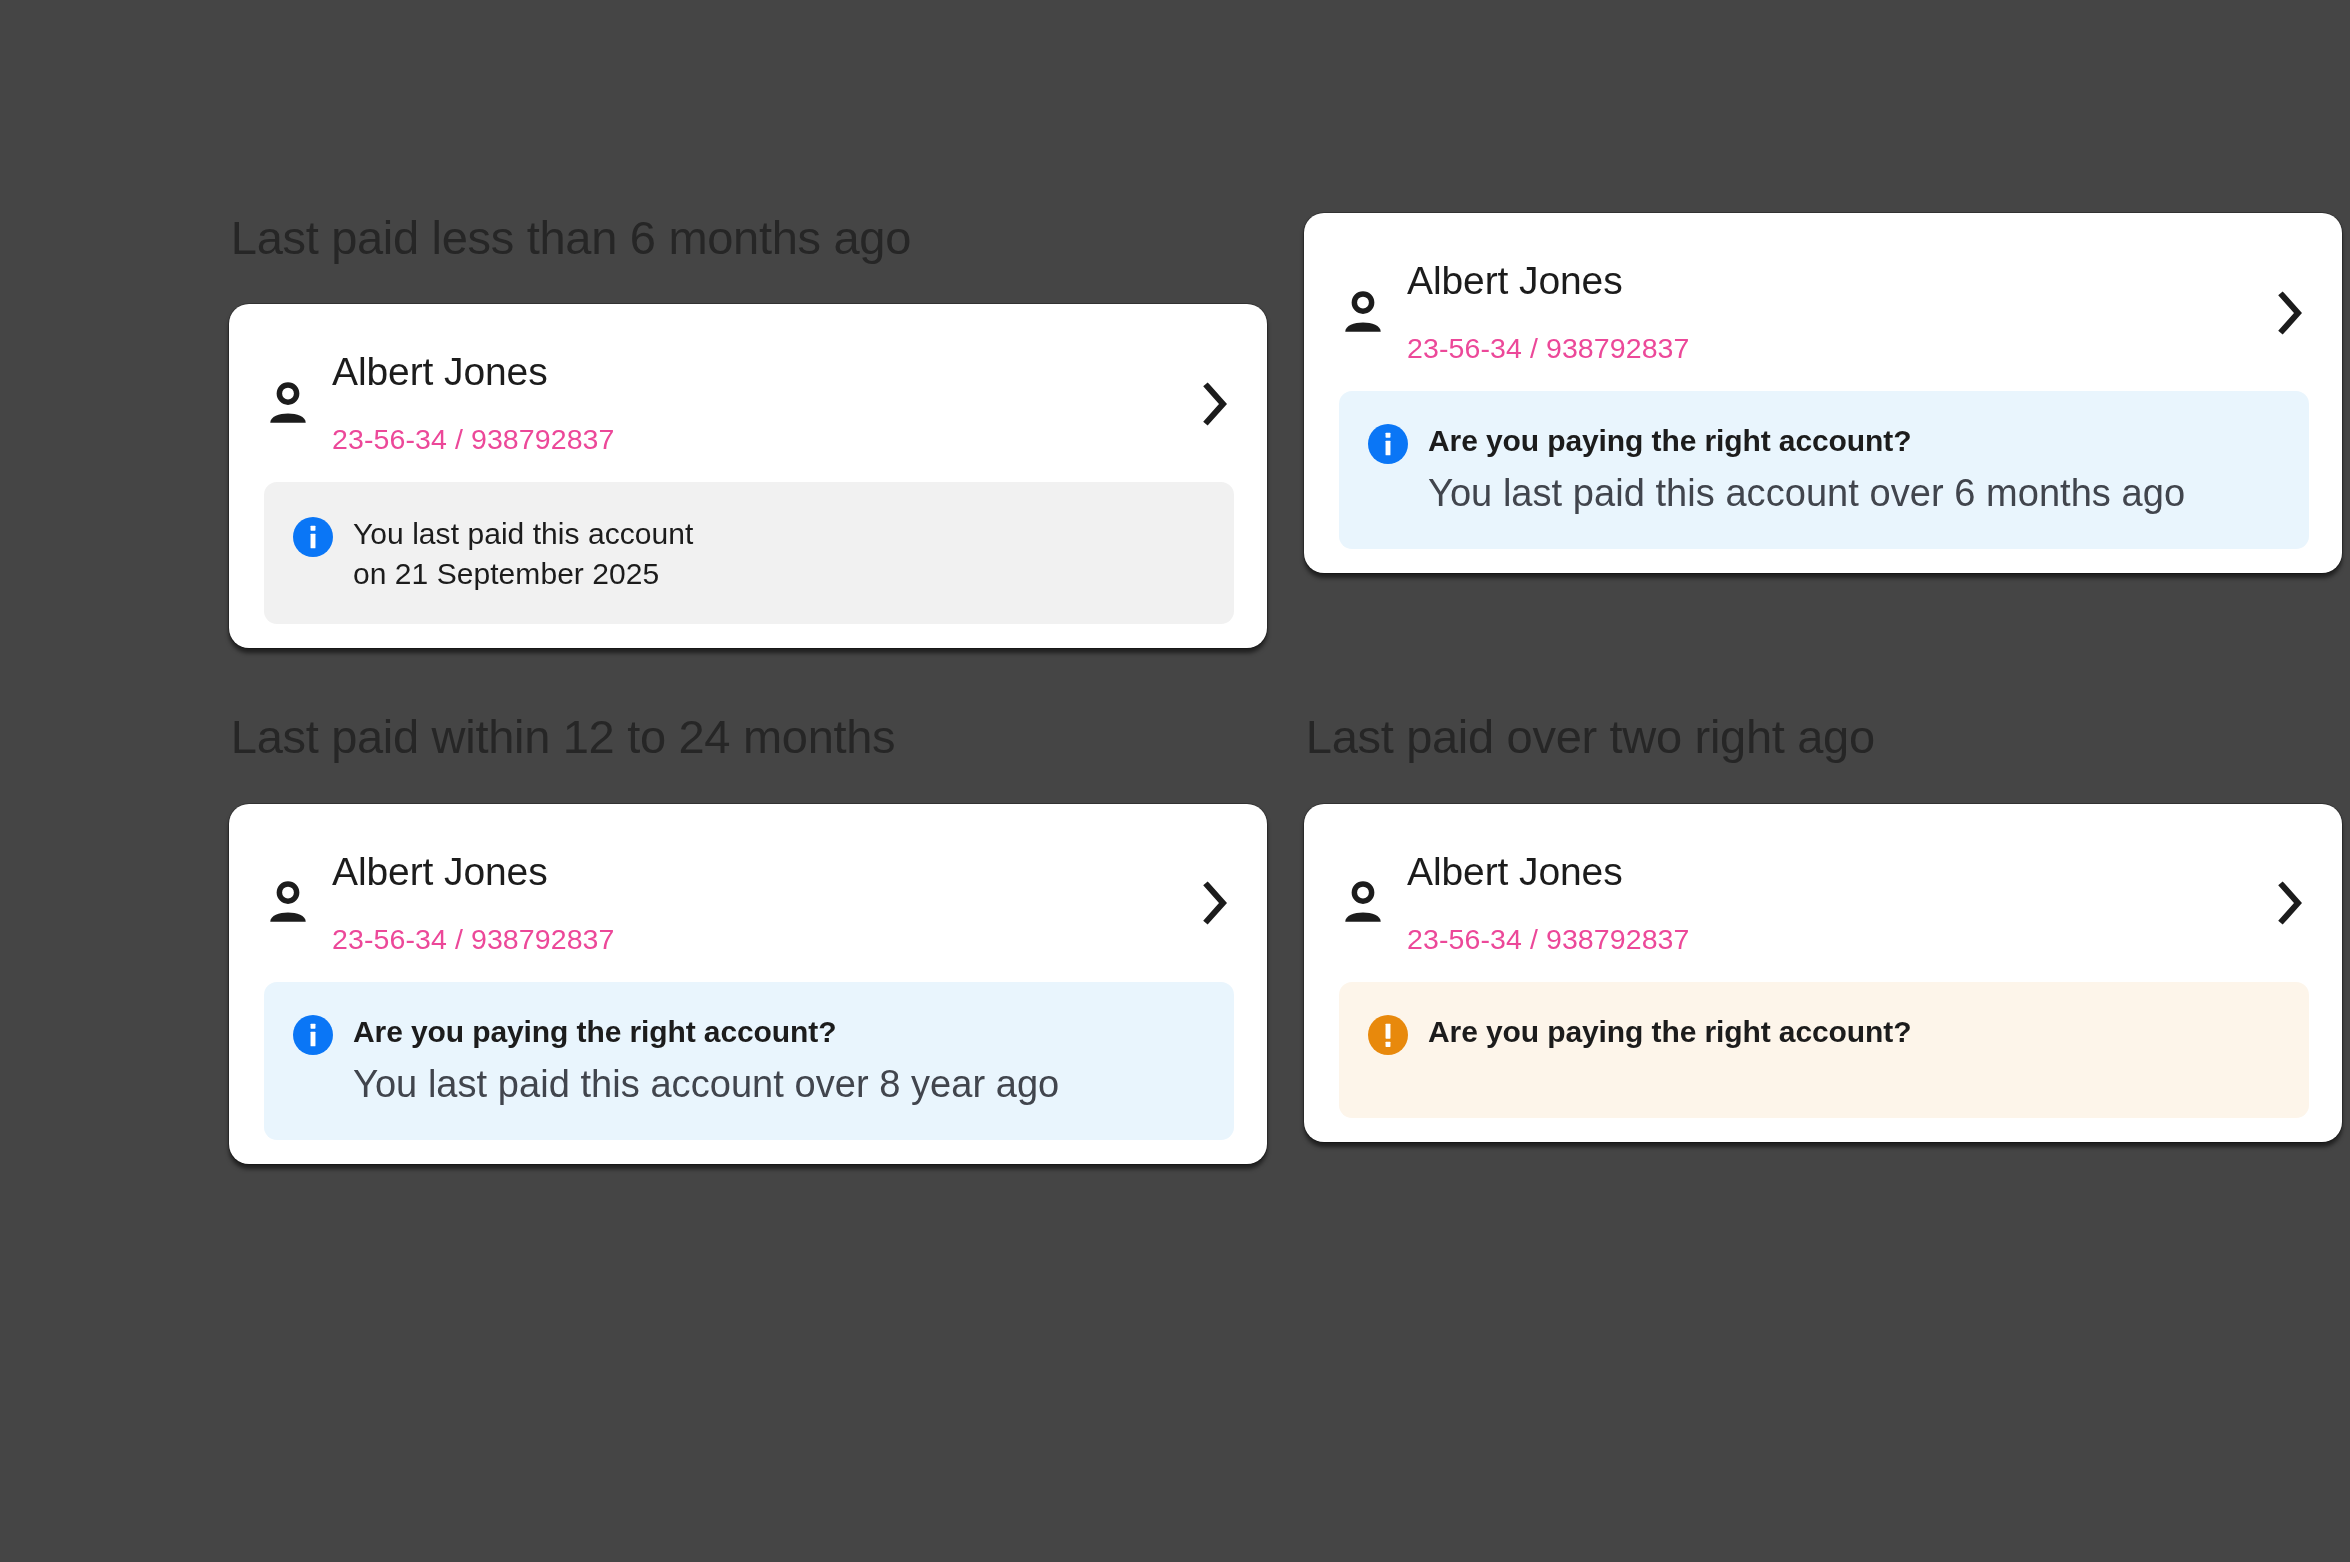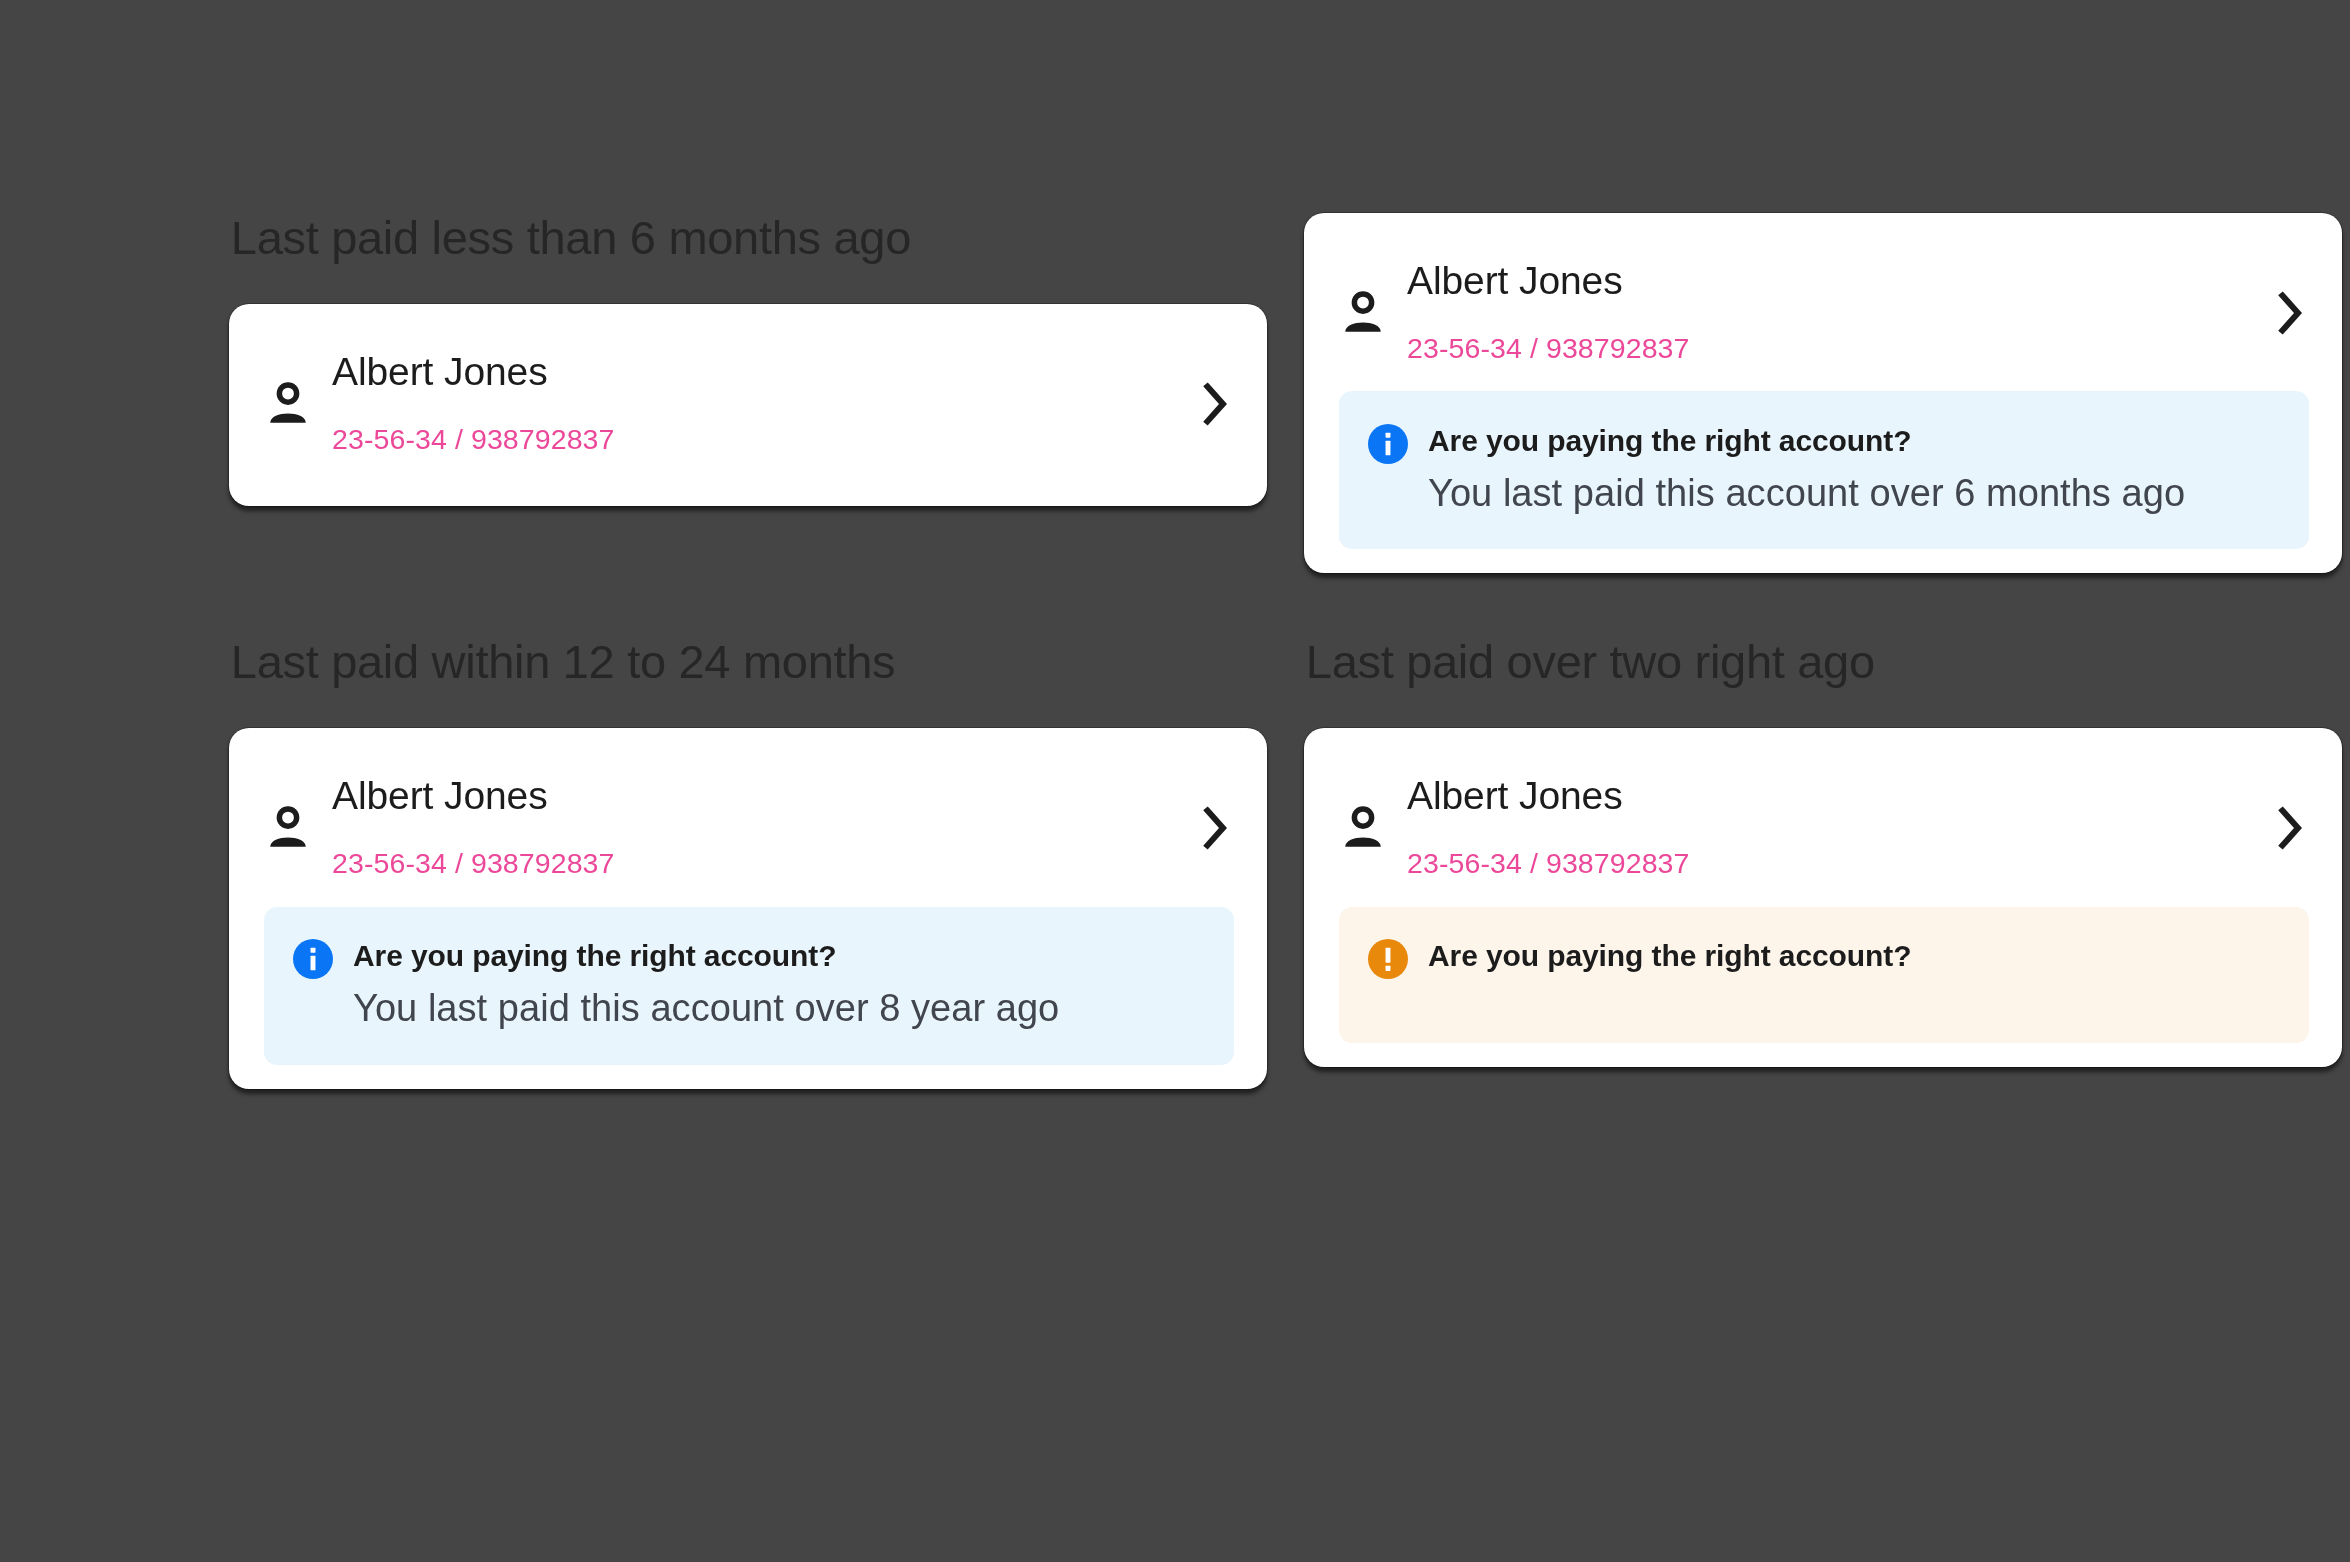--- a/index.html
+++ b/index.html
@@ -179,20 +179,33 @@
             <div class="identity">
               <div class="account-name">Albert Jones</div>
               <div class="account-number">23-56-34 / 938792837</div>
             </div>
             <span class="chevron">
               <svg width="27.5" height="46" viewBox="0 0 30 50" aria-hidden="true">
                 <path d="M7 6 L24 25 L7 44" fill="none" stroke="#1c1c1c" stroke-width="6.5" stroke-linecap="square" stroke-linejoin="miter"></path>
               </svg>
             </span>
           </div>
+          <div class="alert neutral">
+            <span class="alert-icon">
+              <svg width="40" height="40" viewBox="0 0 44 44" aria-hidden="true">
+                <circle cx="22" cy="22" r="22" fill="#0a76f6"></circle>
+                <rect x="19.3" y="9.6" width="5.4" height="5.4" rx="0.6" fill="#ffffff"></rect>
+                <rect x="19.3" y="18.4" width="5.4" height="16" rx="0.6" fill="#ffffff"></rect>
+              </svg>
+            </span>
+            <div class="alert-body">
+              <div class="alert-text">You last paid this account</div>
+              <div class="alert-text">on 21 September 2025</div>
+            </div>
+          </div>
         </div>
       </div>
       <div class="cell">
         <div class="card">
           <div class="card-header">
             <span class="person-icon">
               <svg width="40" height="46" viewBox="0 0 44 50" aria-hidden="true">
                 <circle cx="22" cy="13.5" r="9.5" fill="none" stroke="#1c1c1c" stroke-width="6"></circle>
                 <path d="M2.5 45.5 C2.5 32 41.5 32 41.5 45.5 Z" fill="#1c1c1c"></path>
               </svg>

